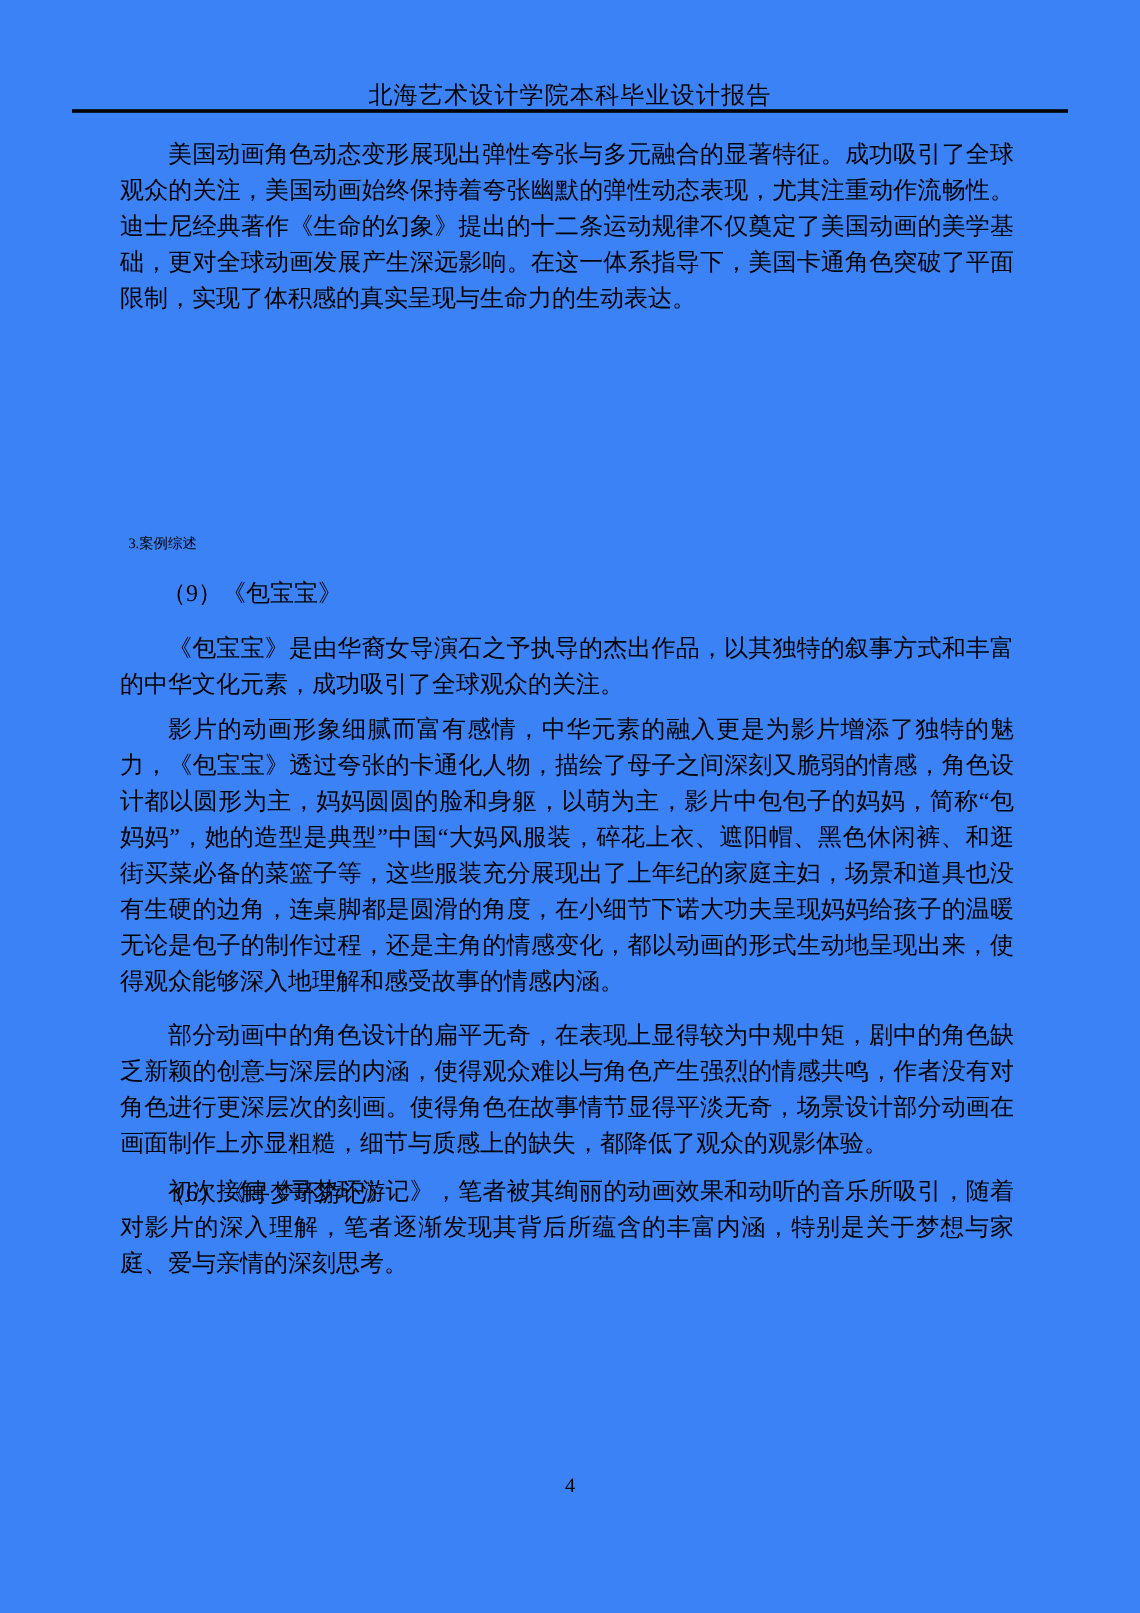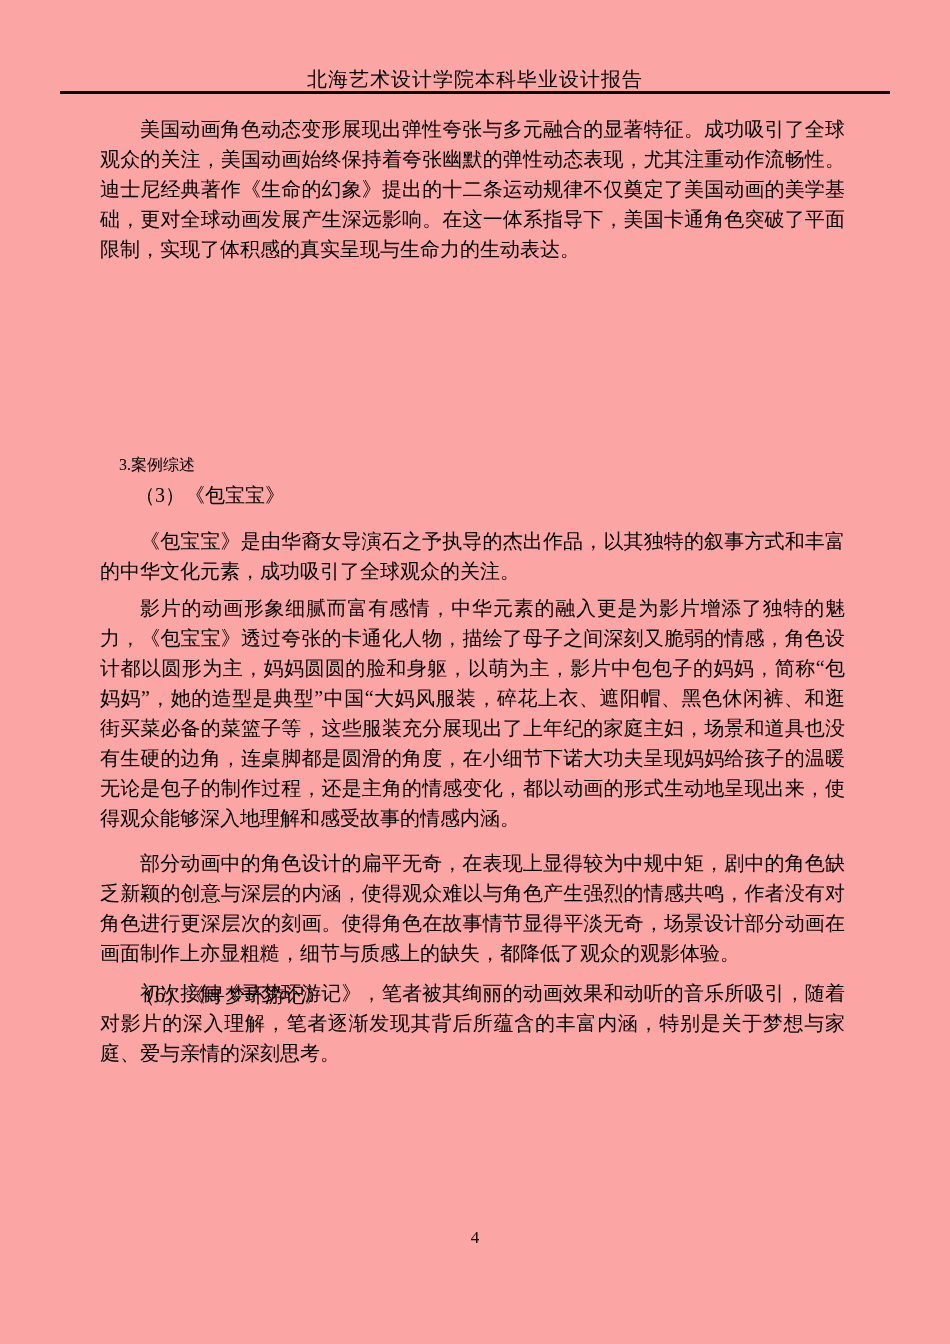--- a/index.html
+++ b/index.html
@@ -5,21 +5,21 @@
   html, body {
     margin: 0;
     padding: 0;
     background: #e8e8e8;
   }
   .page {
     position: relative;
     width: 950px;
     height: 1344px;
     margin: 0 auto;
-    background: #fca5a5;
+    background: #3b82f6;
     font-family: "Liberation Serif", "DejaVu Serif", serif;
     color: #000000;
     overflow: hidden;
   }
   .header-title {
     position: absolute;
     top: 66px;
     left: 0;
     width: 100%;
     text-align: center;
@@ -44,22 +44,22 @@
     line-height: 30px;
     text-align: justify;
     text-justify: inter-character;
   }
   .indent {
     text-indent: 2em;
   }
   .section-heading {
     position: absolute;
     left: 107px;
-    margin: 12px;
-    font-size: 16px;
+    margin: 0;
+    font-size: 12px;
     line-height: 26px;
     font-weight: 400;
   }
   .case-heading {
     position: absolute;
     left: 135px;
     margin: 0;
     font-size: 20px;
     line-height: 26px;
     font-weight: 400;
@@ -80,21 +80,21 @@
 
   <div class="header-title">北海艺术设计学院本科毕业设计报告</div>
 
   <div class="header-rule"></div>
 
   <p class="body-text indent" style="top:114px">美国动画角色动态变形展现出弹性夸张与多元融合的显著特征。成功吸引了全球观众的关注，美国动画始终保持着夸张幽默的弹性动态表现，尤其注重动作流畅性。迪士尼经典著作《生命的幻象》提出的十二条运动规律不仅奠定了美国动画的美学基础，更对全球动画发展产生深远影响。在这一体系指导下，美国卡通角色突破了平面限制，实现了体积感的真实呈现与生命力的生动表达。</p>
 
 
   <div class="section-heading" style="top:440px">3.案例综述</div>
 
-  <div class="case-heading" style="top:482px">（3）《包宝宝》</div>
+  <div class="case-heading" style="top:482px">（9）《包宝宝》</div>
 
   <p class="body-text indent" style="top:526px">《包宝宝》是由华裔女导演石之予执导的杰出作品，以其独特的叙事方式和丰富的中华文化元素，成功吸引了全球观众的关注。</p>
 
   <p class="body-text indent" style="top:593px">影片的动画形象细腻而富有感情，中华元素的融入更是为影片增添了独特的魅力，《包宝宝》透过夸张的卡通化人物，描绘了母子之间深刻又脆弱的情感，角色设计都以圆形为主，妈妈圆圆的脸和身躯，以萌为主，影片中包包子的妈妈，简称“包妈妈”，她的造型是典型”中国“大妈风服装，碎花上衣、遮阳帽、黑色休闲裤、和逛街买菜必备的菜篮子等，这些服装充分展现出了上年纪的家庭主妇，场景和道具也没有生硬的边角，连桌脚都是圆滑的角度，在小细节下诺大功夫呈现妈妈给孩子的温暖无论是包子的制作过程，还是主角的情感变化，都以动画的形式生动地呈现出来，使得观众能够深入地理解和感受故事的情感内涵。</p>
 
   <p class="body-text indent" style="top:848px">部分动画中的角色设计的扁平无奇，在表现上显得较为中规中矩，剧中的角色缺乏新颖的创意与深层的内涵，使得观众难以与角色产生强烈的情感共鸣，作者没有对角色进行更深层次的刻画。使得角色在故事情节显得平淡无奇，场景设计部分动画在画面制作上亦显粗糙，细节与质感上的缺失，都降低了观众的观影体验。</p>
 
   <div class="case-heading" style="top:982px">（6）《寻梦环游记》</div>
 
   <p class="body-text indent" style="top:978px">初次接触《寻梦环游记》，笔者被其绚丽的动画效果和动听的音乐所吸引，随着对影片的深入理解，笔者逐渐发现其背后所蕴含的丰富内涵，特别是关于梦想与家庭、爱与亲情的深刻思考。</p>

